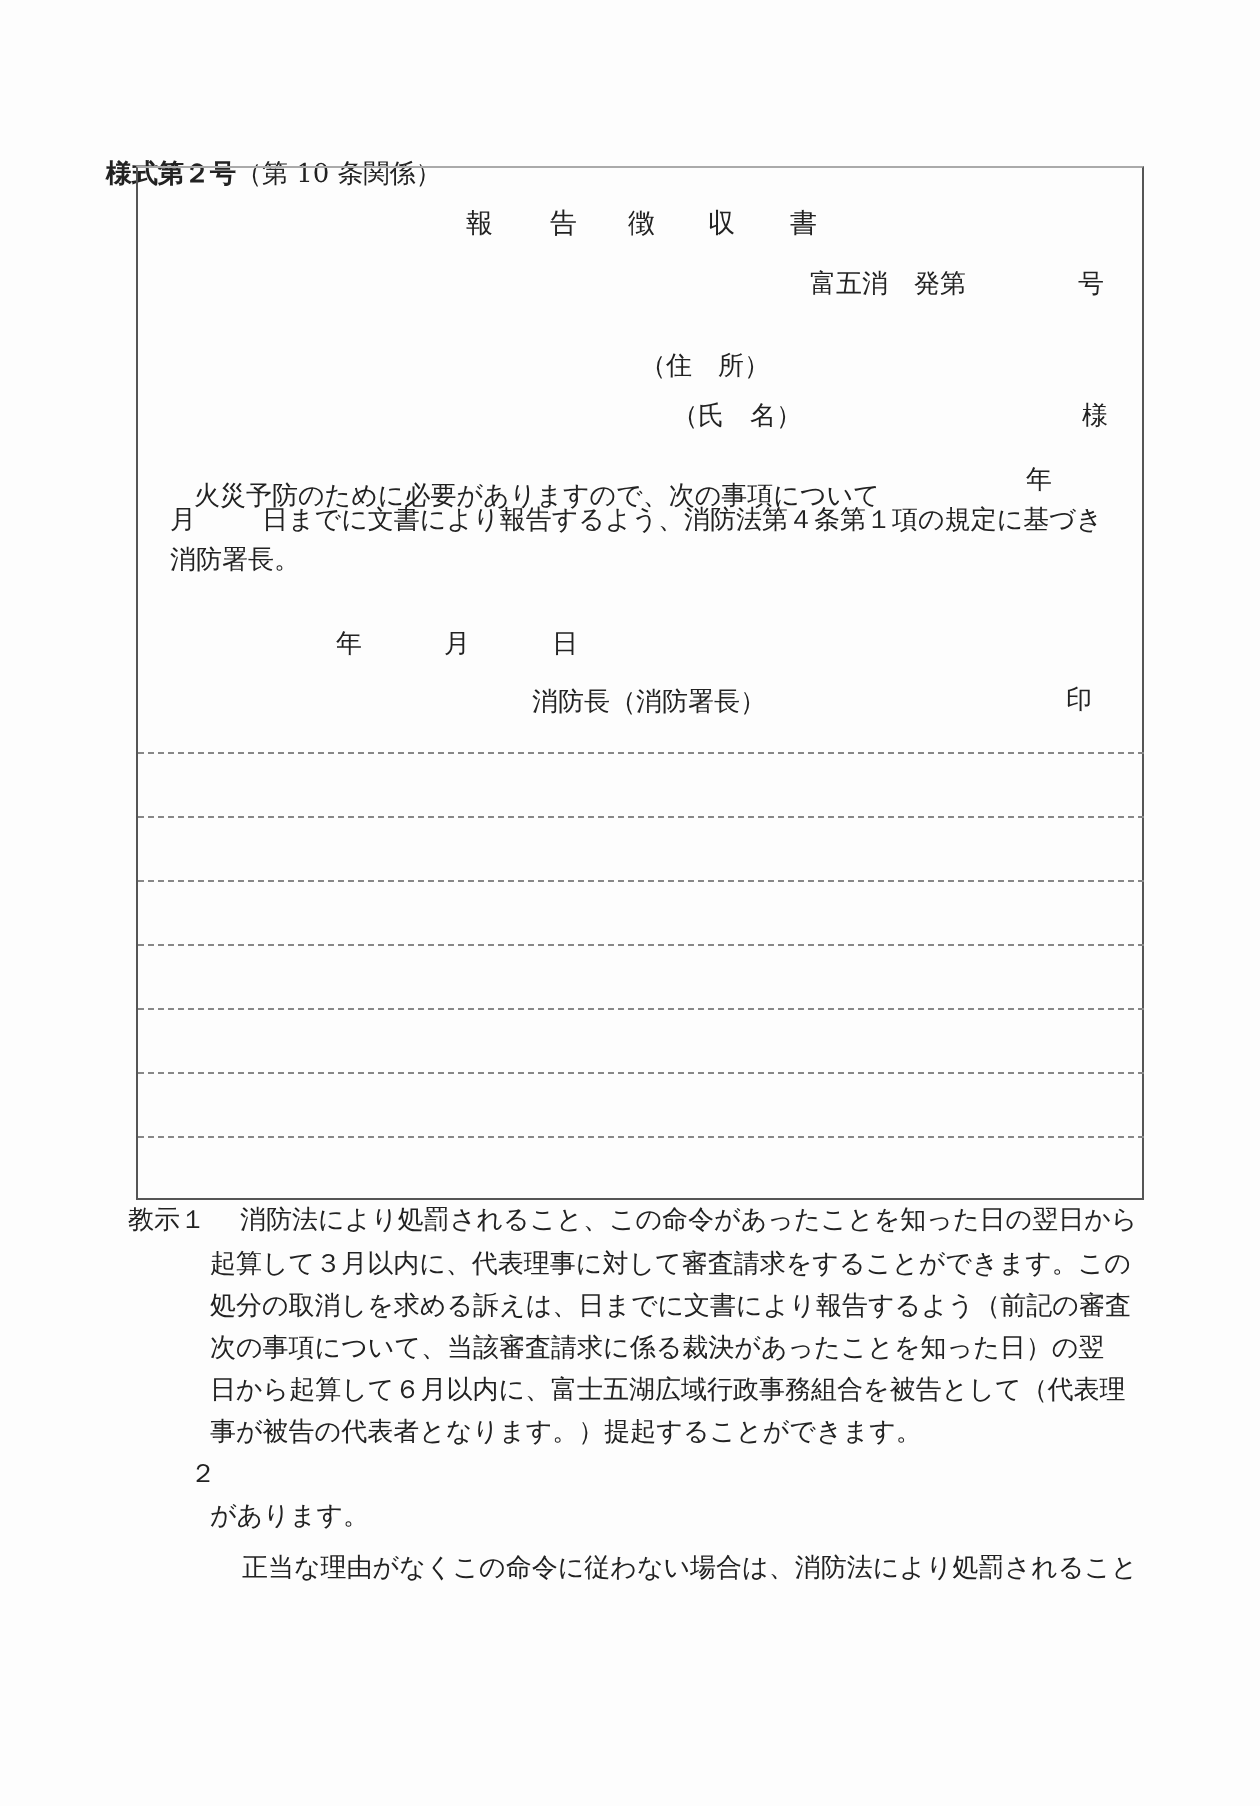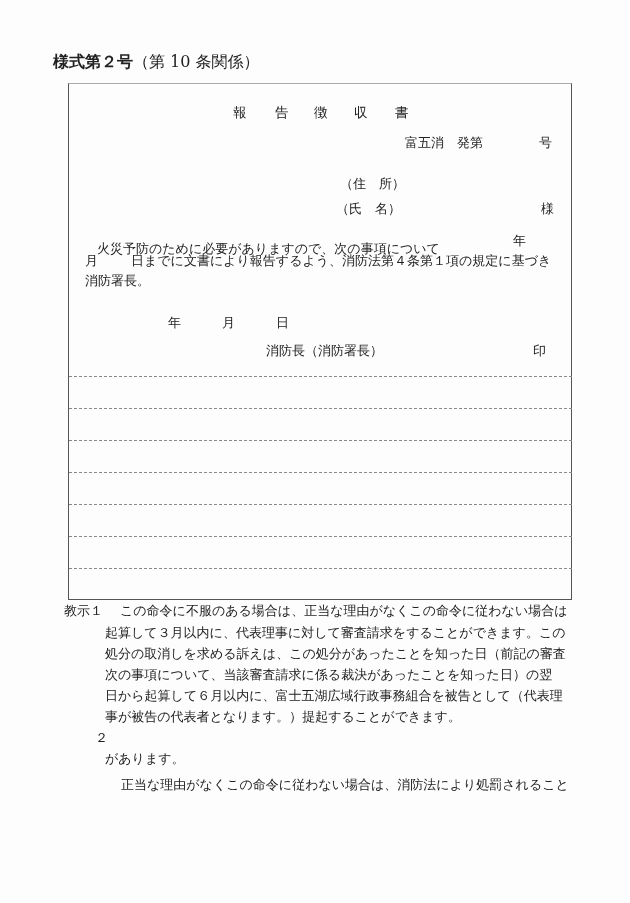--- a/index.html
+++ b/index.html
@@ -1,19 +1,19 @@
 <!DOCTYPE html>
 <html><head>
 <meta charset="utf-8">
 <style>
   html, body { margin: 0; padding: 0; background: #fdfdfd; }
   body { width: 630px; height: 903px; position: relative; overflow: hidden;
          font-family: "DejaVu Serif", "Liberation Serif", serif; color: #222; font-size: 13px; }
   .abs { position: absolute; white-space: nowrap; line-height: 1; }
-  .form-title { left: 53px; top: 54px; font-size: 16px; }
+  .form-title { left: 53px; top: 81px; font-size: 13px; }
   .form-title b { font-weight: bold; }
   .box { position: absolute; left: 68px; top: 83px; width: 504px; height: 517px;
          border: 1px solid #555; border-top-color: #aaa; box-sizing: border-box; }
   .dline { position: absolute; left: 69px; width: 503px; height: 0; border-top: 1px dashed #888; }
   .title-char { font-size: 13.5px; }
 </style>
 </head>
 <body>
 
 <div class="abs form-title">
@@ -24,21 +24,21 @@
 
 <span class="abs title-char" style="left:233px; top:106px;">報</span>
 <span class="abs title-char" style="left:275px; top:106px;">告</span>
 <span class="abs title-char" style="left:314px; top:106px;">徴</span>
 <span class="abs title-char" style="left:354px; top:106px;">収</span>
 <span class="abs title-char" style="left:395px; top:106px;">書</span>
 
 <span class="abs" style="left:405px; top:136px;">富五消　発第</span>
 <span class="abs" style="left:539px; top:136px;">号</span>
 
-<span class="abs" style="left:340px; top:177px;">（住　所）</span>
+<span class="abs" style="left:320px; top:177px;">（住　所）</span>
 <span class="abs" style="left:336px; top:202px;">（氏　名）</span>
 <span class="abs" style="left:541px; top:202px;">様</span>
 
 <span class="abs" style="left:97px; top:242px;">火災予防のために必要がありますので、次の事項について</span>
 <span class="abs" style="left:513px; top:234px;">年</span>
 <span class="abs" style="left:85px; top:254px;">月</span>
 <span class="abs" style="left:131px; top:254px;">日までに文書により報告するよう、消防法第４条第１項の規定に基づき</span>
 <span class="abs" style="left:85px; top:274px;">消防署長。</span>
 
 <span class="abs" style="left:168px; top:316px;">年</span>
@@ -50,21 +50,21 @@
 
 <div class="dline" style="top:376px;"></div>
 <div class="dline" style="top:408px;"></div>
 <div class="dline" style="top:440px;"></div>
 <div class="dline" style="top:472px;"></div>
 <div class="dline" style="top:504px;"></div>
 <div class="dline" style="top:536px;"></div>
 <div class="dline" style="top:568px;"></div>
 
 <span class="abs" style="left:64px; top:604px;">教示１</span>
-<span class="abs" style="left:120px; top:604px;">この命令に不服のある場合は、正当な理由がなくこの命令に従わない場合は</span>
+<span class="abs" style="left:120px; top:604px;">消防法により処罰されること、この命令があったことを知った日の翌日から</span>
 <span class="abs" style="left:105px; top:626px;">起算して３月以内に、代表理事に対して審査請求をすることができます。この</span>
-<span class="abs" style="left:105px; top:647px;">処分の取消しを求める訴えは、この処分があったことを知った日（前記の審査</span>
+<span class="abs" style="left:105px; top:647px;">処分の取消しを求める訴えは、日までに文書により報告するよう（前記の審査</span>
 <span class="abs" style="left:105px; top:668px;">次の事項について、当該審査請求に係る裁決があったことを知った日）の翌</span>
 <span class="abs" style="left:105px; top:689px;">日から起算して６月以内に、富士五湖広域行政事務組合を被告として（代表理</span>
 <span class="abs" style="left:105px; top:710px;text-align:right;">事が被告の代表者となります。）提起することができます。</span>
 <span class="abs" style="left:95px; top:731px;">２</span>
 <span class="abs" style="left:121px; top:739px;margin-top:39px;">正当な理由がなくこの命令に従わない場合は、消防法により処罰されること</span>
 <span class="abs" style="left:105px; top:752px;">があります。</span>
 
 </body></html>

